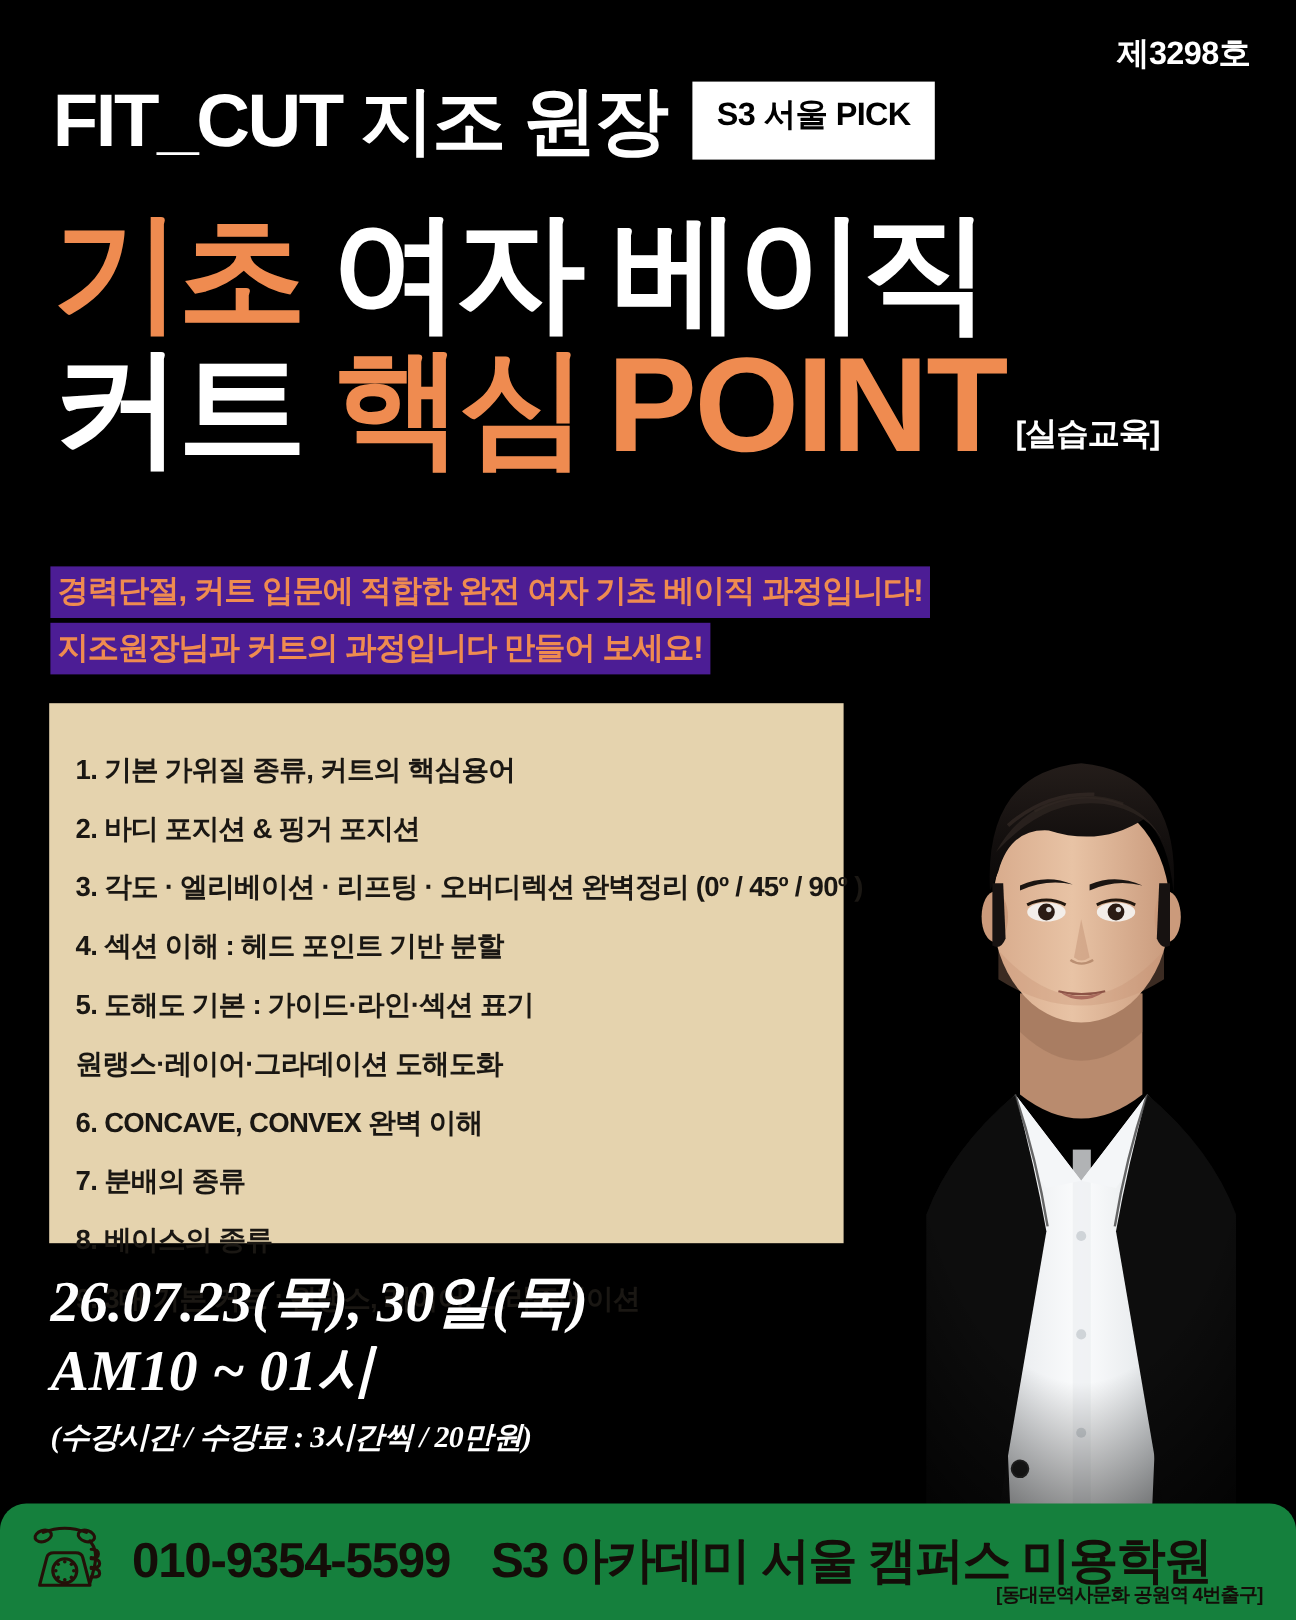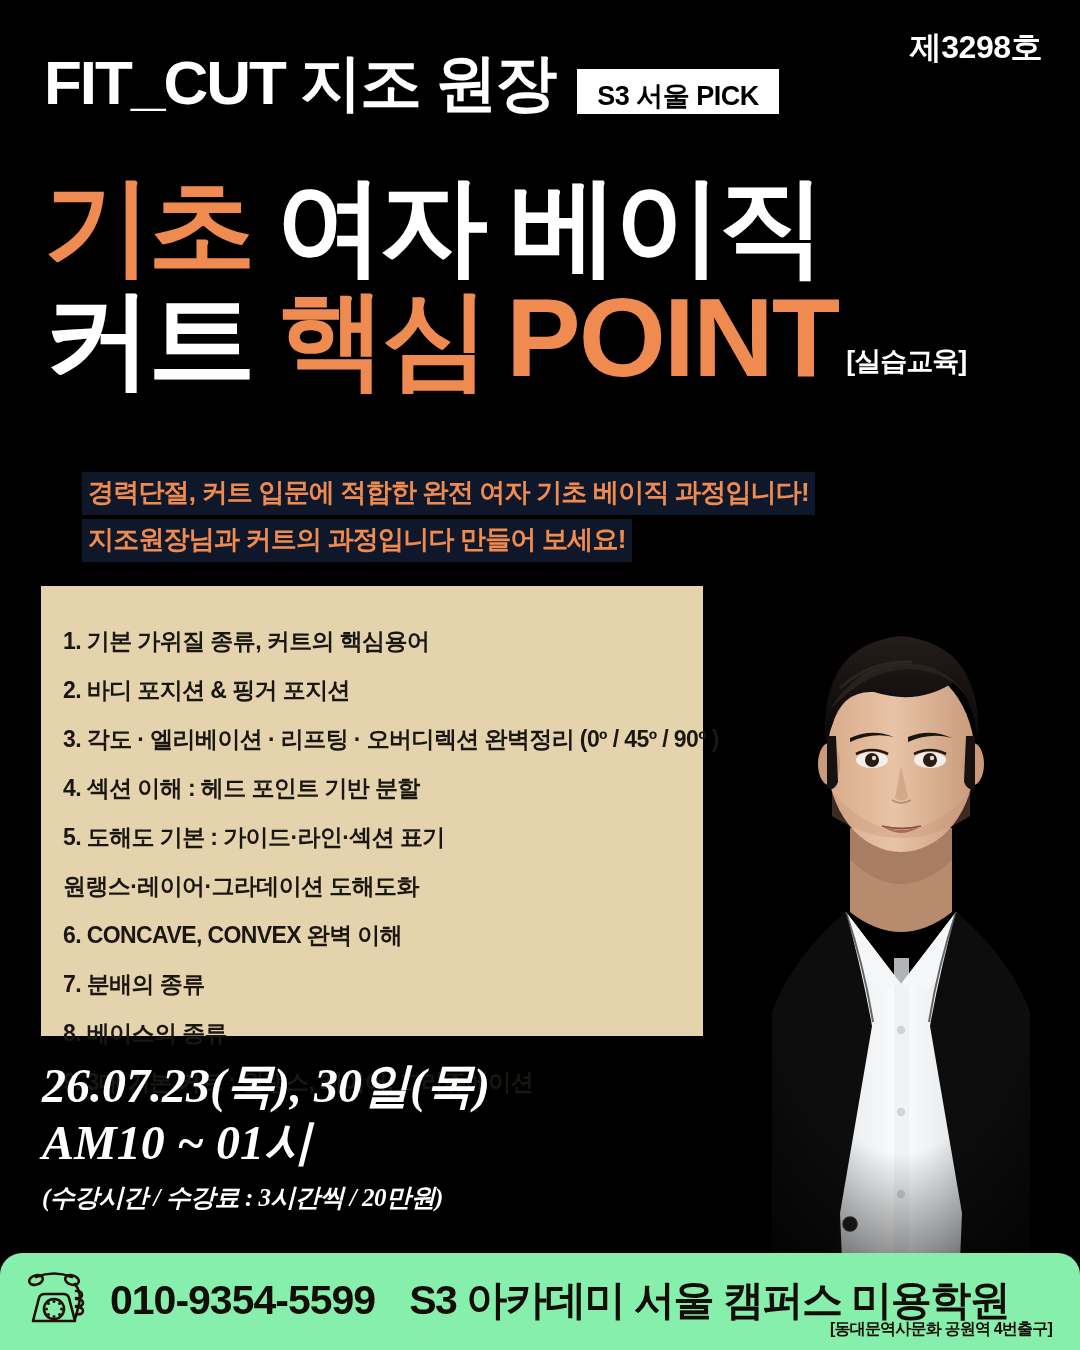--- a/index.html
+++ b/index.html
@@ -26,41 +26,41 @@
     width:358px; height:700px;
     overflow:hidden;
     z-index:1;
   }
   .portrait svg { display:block; width:100%; height:100%; }
 
   
   .issue-no {
     position:absolute; right:38px; top:26px;
     color:#ffffff;
-    font-size:32px; font-weight:bold;
+    font-size:27px; font-weight:bold;
     letter-spacing:-0.5px;
     z-index:5;
   }
 
   .brand-row {
     position:absolute; left:44px; top:52px;
     display:flex; align-items:flex-end; gap:22px;
     z-index:5;
   }
   .brand-title {
     color:#ffffff;
     font-size:62px; font-weight:bold;
     letter-spacing:-2px;
     white-space:nowrap;
     line-height:1;
   }
   .pick-badge {
     background:#ffffff; color:#000000;
     font-size:27px; font-weight:bold;
-    padding:9px 20px 0 20px;
+    padding:9px 20px 20px 20px;
     letter-spacing:-0.5px;
     white-space:nowrap;
     margin-top:16px;
   }
 
   
   .headline {
     position:absolute; left:44px; top:171px;
     z-index:5;
     line-height:1.02;
@@ -84,28 +84,27 @@
     position:relative; top:-6px;
   }
 
   
   .subtitle {
     position:absolute; left:42px; top:472px;
     z-index:5;
   }
   .subtitle .sline {
     display:inline-block;
-    background:#0f172a;
+    background:#4c1d95;
     color:#ef8b50;
     font-size:26px; font-weight:bold;
     letter-spacing:-0.8px;
     padding:3px 6px 5px 6px;
     margin-bottom:4px;
     white-space:nowrap;
-    margin-left:40px;
   }
 
   
   .curriculum {
     position:absolute;
     left:41px; top:586px;
     width:662px; height:450px;
     background:#e5d3ae;
     padding:44px 30px 30px 22px;
     z-index:3;
@@ -144,21 +143,21 @@
     letter-spacing:-0.5px;
     margin-top:10px;
     white-space:nowrap;
   }
 
   
   .footer {
     position:absolute;
     left:0; bottom:0;
     width:1080px; height:97px;
-    background:#86efac;
+    background:#15803d;
     border-radius:22px 22px 0 0;
     z-index:10;
   }
   .footer-main {
     position:absolute;
     left:26px; top:18px;
     display:flex; align-items:center; gap:22px;
   }
   .phone-icon { width:62px; height:58px; flex:none; }
   .phone-icon svg { display:block; width:100%; height:100%; }

